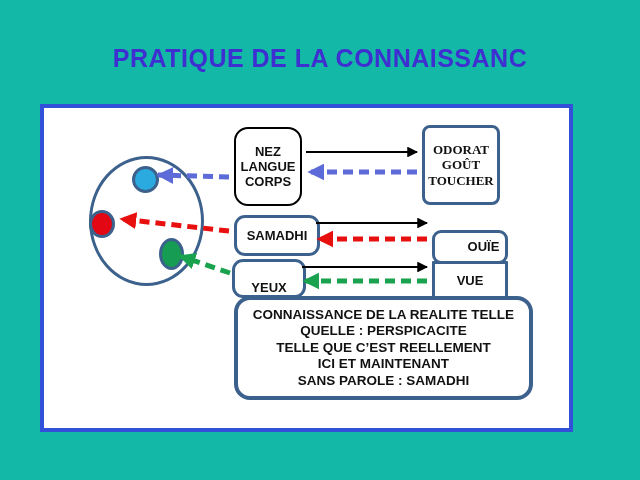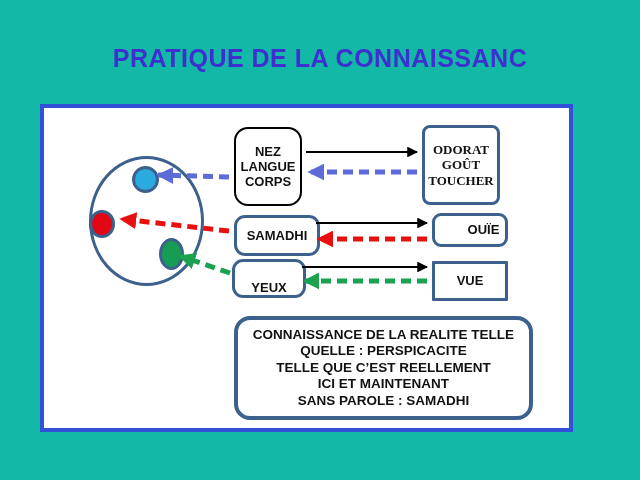--- a/index.html
+++ b/index.html
@@ -69,30 +69,30 @@
 CORPS</span>
     </div>
     <div class="box" id="box-odorat" style="left:378px; top:17px;">
       <span>ODORAT
 GOÛT
 TOUCHER</span>
     </div>
     <div class="box" id="box-oreilles" style="left:190px; top:107px;">
       <span>SAMADHI</span>
     </div>
-    <div class="box" id="box-ouie" style="left:388px; top:105px;padding-left:27px;">
+    <div class="box" id="box-ouie" style="left:388px; top:122px;padding-left:27px;">
       <span>OUÏE</span>
     </div>
     <div class="box" id="box-yeux" style="left:188px; top:151px;">
       <span>YEUX</span>
     </div>
     <div class="box" id="box-vue" style="left:388px; top:153px;">
       <span>VUE</span>
     </div>
-    <div class="box" id="box-connaissance" style="left:190px; top:208px;justify-content:center;">
+    <div class="box" id="box-connaissance" style="left:190px; top:188px;justify-content:center;">
       <span>CONNAISSANCE DE LA REALITE TELLE
 QUELLE : PERSPICACITE
 TELLE QUE C’EST REELLEMENT
 ICI ET MAINTENANT
 SANS PAROLE : SAMADHI</span>
     </div>
   </div>
 
   <svg class="arrow-layer" id="arrow-layer" viewBox="0 0 640 480" xmlns="http://www.w3.org/2000/svg">
       <defs>

